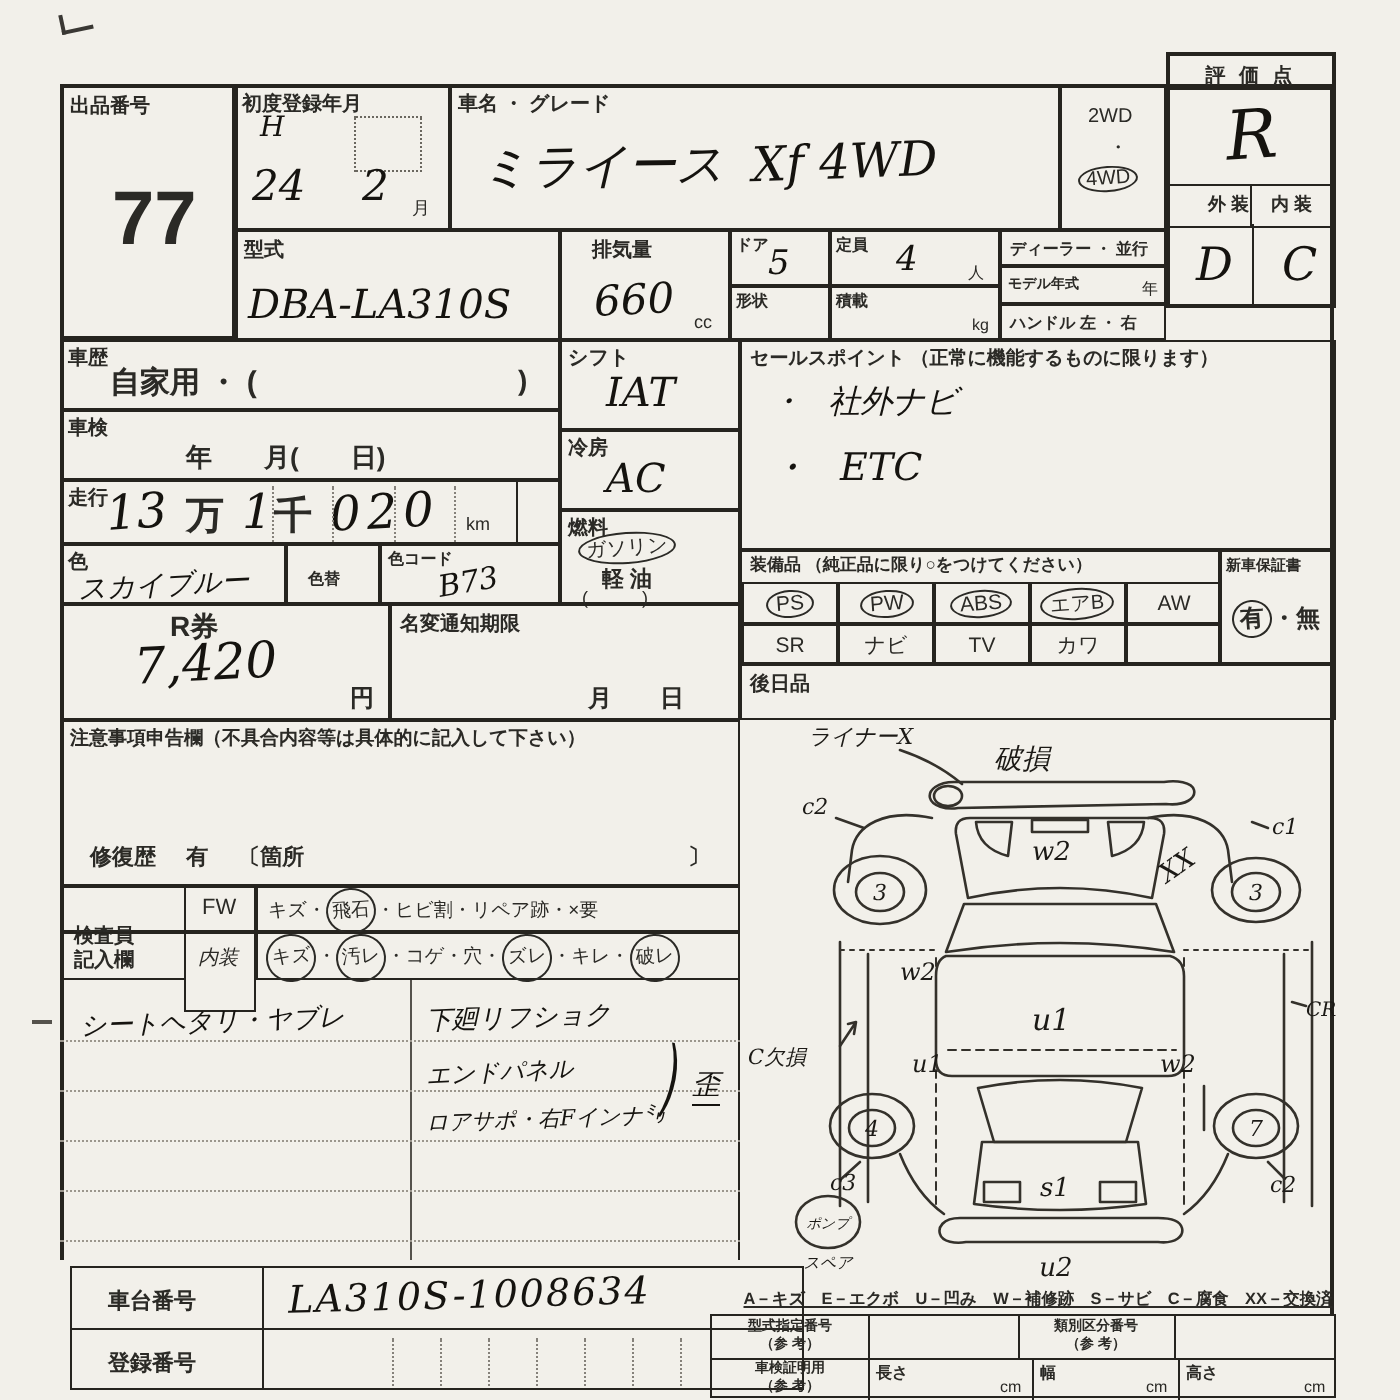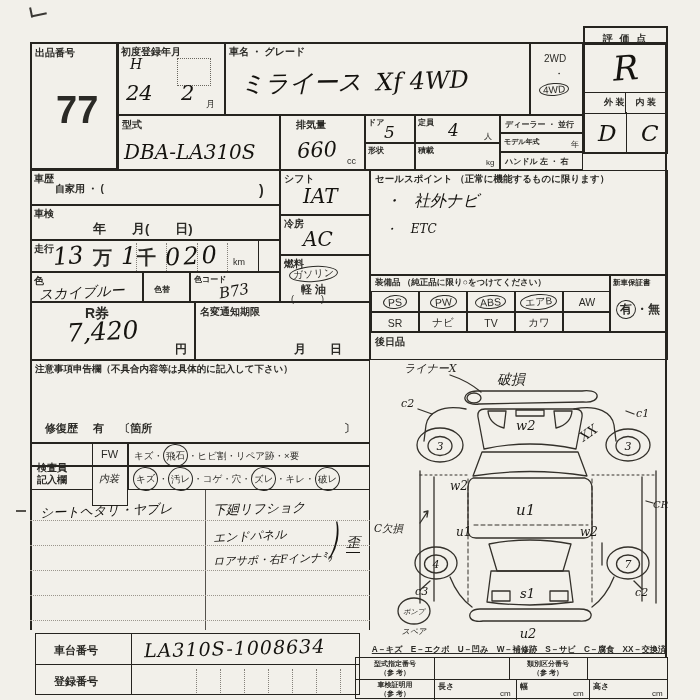--- a/index.html
+++ b/index.html
@@ -103,21 +103,21 @@
   <div class="bx" style="left:500px;top:133px;width:83px;height:19px;">
     <span class="pt" style="left:3px;top:3px;font-size:7px;font-weight:bold;">モデル年式</span>
     <span class="pt" style="left:70px;top:5px;font-size:8px;">年</span>
   </div>
   <div class="bx" style="left:500px;top:152px;width:83px;height:18px;">
     <span class="pt" style="left:4px;top:3px;font-size:8px;font-weight:bold;">ハンドル 左 ・ 右</span>
   </div>
 
   <div class="bx" style="left:30px;top:170px;width:250px;height:35px;">
     <span class="lbl" style="left:3px;top:1px;">車歴</span>
-    <span class="pt" style="left:24px;top:11px;font-size:10px;font-weight:bold;">自家用 ・ (</span>
+    <span class="pt" style="left:24px;top:11px;font-size:15px;font-weight:bold;">自家用 ・ (</span>
     <span class="pt" style="left:228px;top:11px;font-size:14px;font-weight:bold;">)</span>
   </div>
 
   <div class="bx" style="left:30px;top:205px;width:250px;height:35px;">
     <span class="lbl" style="left:3px;top:1px;">車検</span>
     <span class="pt" style="left:62px;top:14px;font-size:13px;font-weight:bold;">年　　月(　　日)</span>
   </div>
 
   <div class="bx" style="left:30px;top:240px;width:250px;height:32px;">
     <span class="lbl" style="left:3px;top:1px;">走行</span>
@@ -160,21 +160,21 @@
     <span class="pt" style="left:20px;top:26px;font-size:11px;font-weight:bold;">軽 油</span>
     <span class="pt" style="left:10px;top:37px;font-size:9px;">(　　　)</span>
   </div>
 
   <div class="bx" style="left:370px;top:170px;width:298px;height:105px;">
     <span class="lbl" style="left:4px;top:2px;font-size:9.5px;">セールスポイント （正常に機能するものに限ります）</span>
     <span class="hw" style="left:14px;top:20px;font-size:16px;">
       <span>・</span>
       <span style="margin-left:8px;">社外ナビ</span>
     </span>
-    <span class="hw" style="left:14px;top:50px;font-size:12px;">
+    <span class="hw" style="left:14px;top:50px;font-size:19px;">
       <span>・</span>
       <span style="margin-left:10px;">ETC</span>
     </span>
   </div>
 
   <div class="bx" style="left:370px;top:275px;width:240px;height:57px;">
     <span class="lbl" style="left:4px;top:1px;font-size:8.5px;">装備品 （純正品に限り○をつけてください）</span>
     <div class="cell" style="left:0;top:15px;width:48px;height:21px;">
         <span class="oval" style="font-size:10.5px;">PS</span>
       </div>
@@ -338,21 +338,21 @@
     <text x="70" y="93" font-size="11" text-anchor="middle">3</text>
     <text x="258" y="93" font-size="11" text-anchor="middle">3</text>
     <text x="66" y="211" font-size="11" text-anchor="middle">4</text>
     <text x="258" y="211" font-size="11" text-anchor="middle">7</text>
     <text x="44" y="257" font-size="7" text-anchor="middle">ポンプ</text>
     <text x="44" y="277" font-size="8" text-anchor="middle">スペア</text>
   </svg>
 
   <div style="position:absolute;left:370px;top:644px;width:298px;text-align:center;font-size:8.2px;font-weight:bold;white-space:nowrap;text-decoration:underline;">A－キズ　E－エクボ　U－凹み　W－補修跡　S－サビ　C－腐食　XX－交換済</div>
 
-  <div class="bx" style="left:35px;top:633px;width:325px;height:62px;border-width:1.8px;">
+  <div class="bx" style="left:35px;top:633px;width:367px;height:62px;border-width:1.8px;">
     <div style="position:absolute;left:0;top:30px;width:100%;border-top:1.4px solid #26241f;"></div>
     <div style="position:absolute;left:95px;top:0;height:100%;border-left:1.4px solid #26241f;"></div>
     <span class="lbl" style="left:18px;top:9px;font-size:11px;">車台番号</span>
     <span class="hw" style="left:108px;top:3px;font-size:19px;letter-spacing:1px;transform:rotate(-1.5deg);">LA310S-1008634</span>
     <span class="lbl" style="left:18px;top:40px;font-size:11px;">登録番号</span>
     <span class="dotv" style="left:160px;top:35px;height:24px;"></span>
     <span class="dotv" style="left:184px;top:35px;height:24px;"></span>
     <span class="dotv" style="left:208px;top:35px;height:24px;"></span>
     <span class="dotv" style="left:232px;top:35px;height:24px;"></span>
     <span class="dotv" style="left:256px;top:35px;height:24px;"></span>

